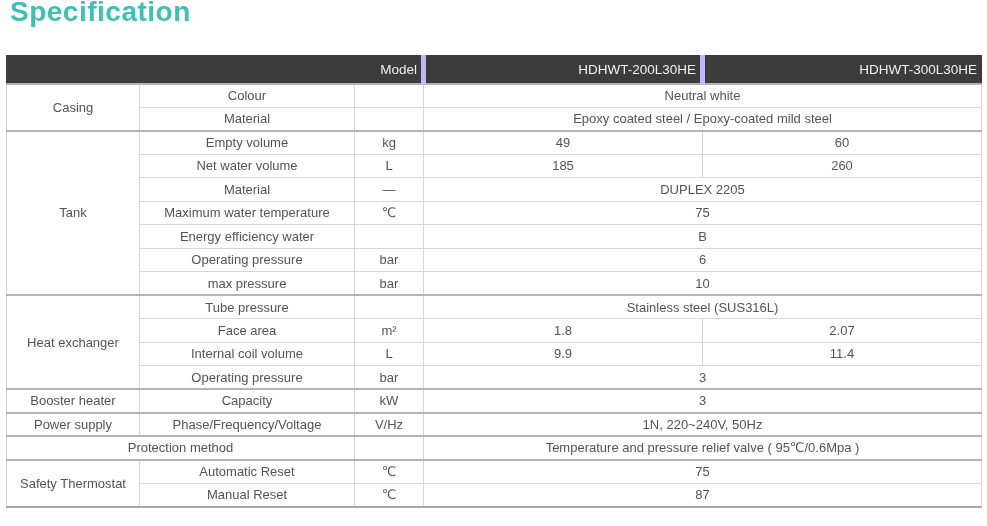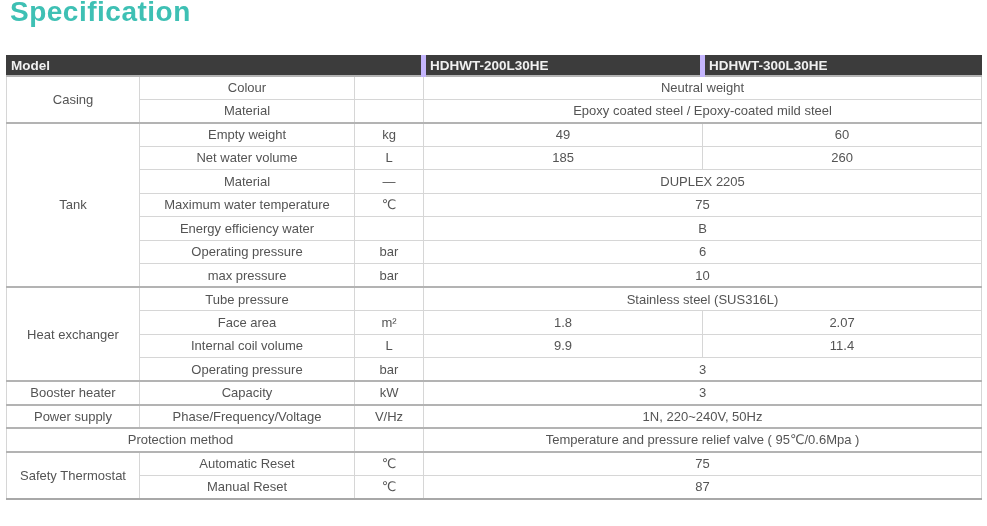--- a/index.html
+++ b/index.html
@@ -29,22 +29,22 @@
     border-bottom:2px solid var(--border-bottom,#A8A8A8);
   }
   col.c-cat{width:133px;}
   col.c-param{width:215px;}
   col.c-unit{width:69px;}
   col.c-val1{width:279px;}
   col.c-val2{width:279px;}
   thead th{
     background:var(--header-bg,#3C3C3C);
     color:var(--header-text,#F0F0F0);
-    font-weight:700;font-size:13.5px;
-    height:20px;padding:0 4px;text-align:left;
+    font-weight:400;font-size:13.5px;
+    height:28px;padding:0 4px;text-align:right;
     border:1px solid var(--header-bg,#3C3C3C);
   }
   thead th + th{border-left:5px solid #c4b5fd;}
   tbody td{
     height:23.5px;padding:0 4px;text-align:center;vertical-align:middle;
     border:1px solid var(--border-light,#D6D6D6);
     background:#FFFFFF;white-space:nowrap;overflow:hidden;
   }
   tbody tr.section-start td{border-top:2px solid var(--border-section,#B3B3B3);}
 </style>
@@ -67,30 +67,30 @@
         <th colspan="3">Model</th>
         <th>HDHWT-200L30HE</th>
         <th>HDHWT-300L30HE</th>
       </tr>
     </thead>
     <tbody id="spec-body">
         <tr class="section-start">
           <td rowspan="2">Casing</td>
           <td>Colour</td>
           <td></td>
-          <td colspan="2">Neutral weight</td>
+          <td colspan="2">Neutral white</td>
         </tr>
         <tr>
           <td>Material</td>
           <td></td>
           <td colspan="2">Epoxy coated steel / Epoxy-coated mild steel</td>
         </tr>
         <tr class="section-start">
           <td rowspan="7">Tank</td>
-          <td>Empty weight</td>
+          <td>Empty volume</td>
           <td>kg</td>
           <td>49</td>
           <td>60</td>
         </tr>
         <tr>
           <td>Net water volume</td>
           <td>L</td>
           <td>185</td>
           <td>260</td>
         </tr>

